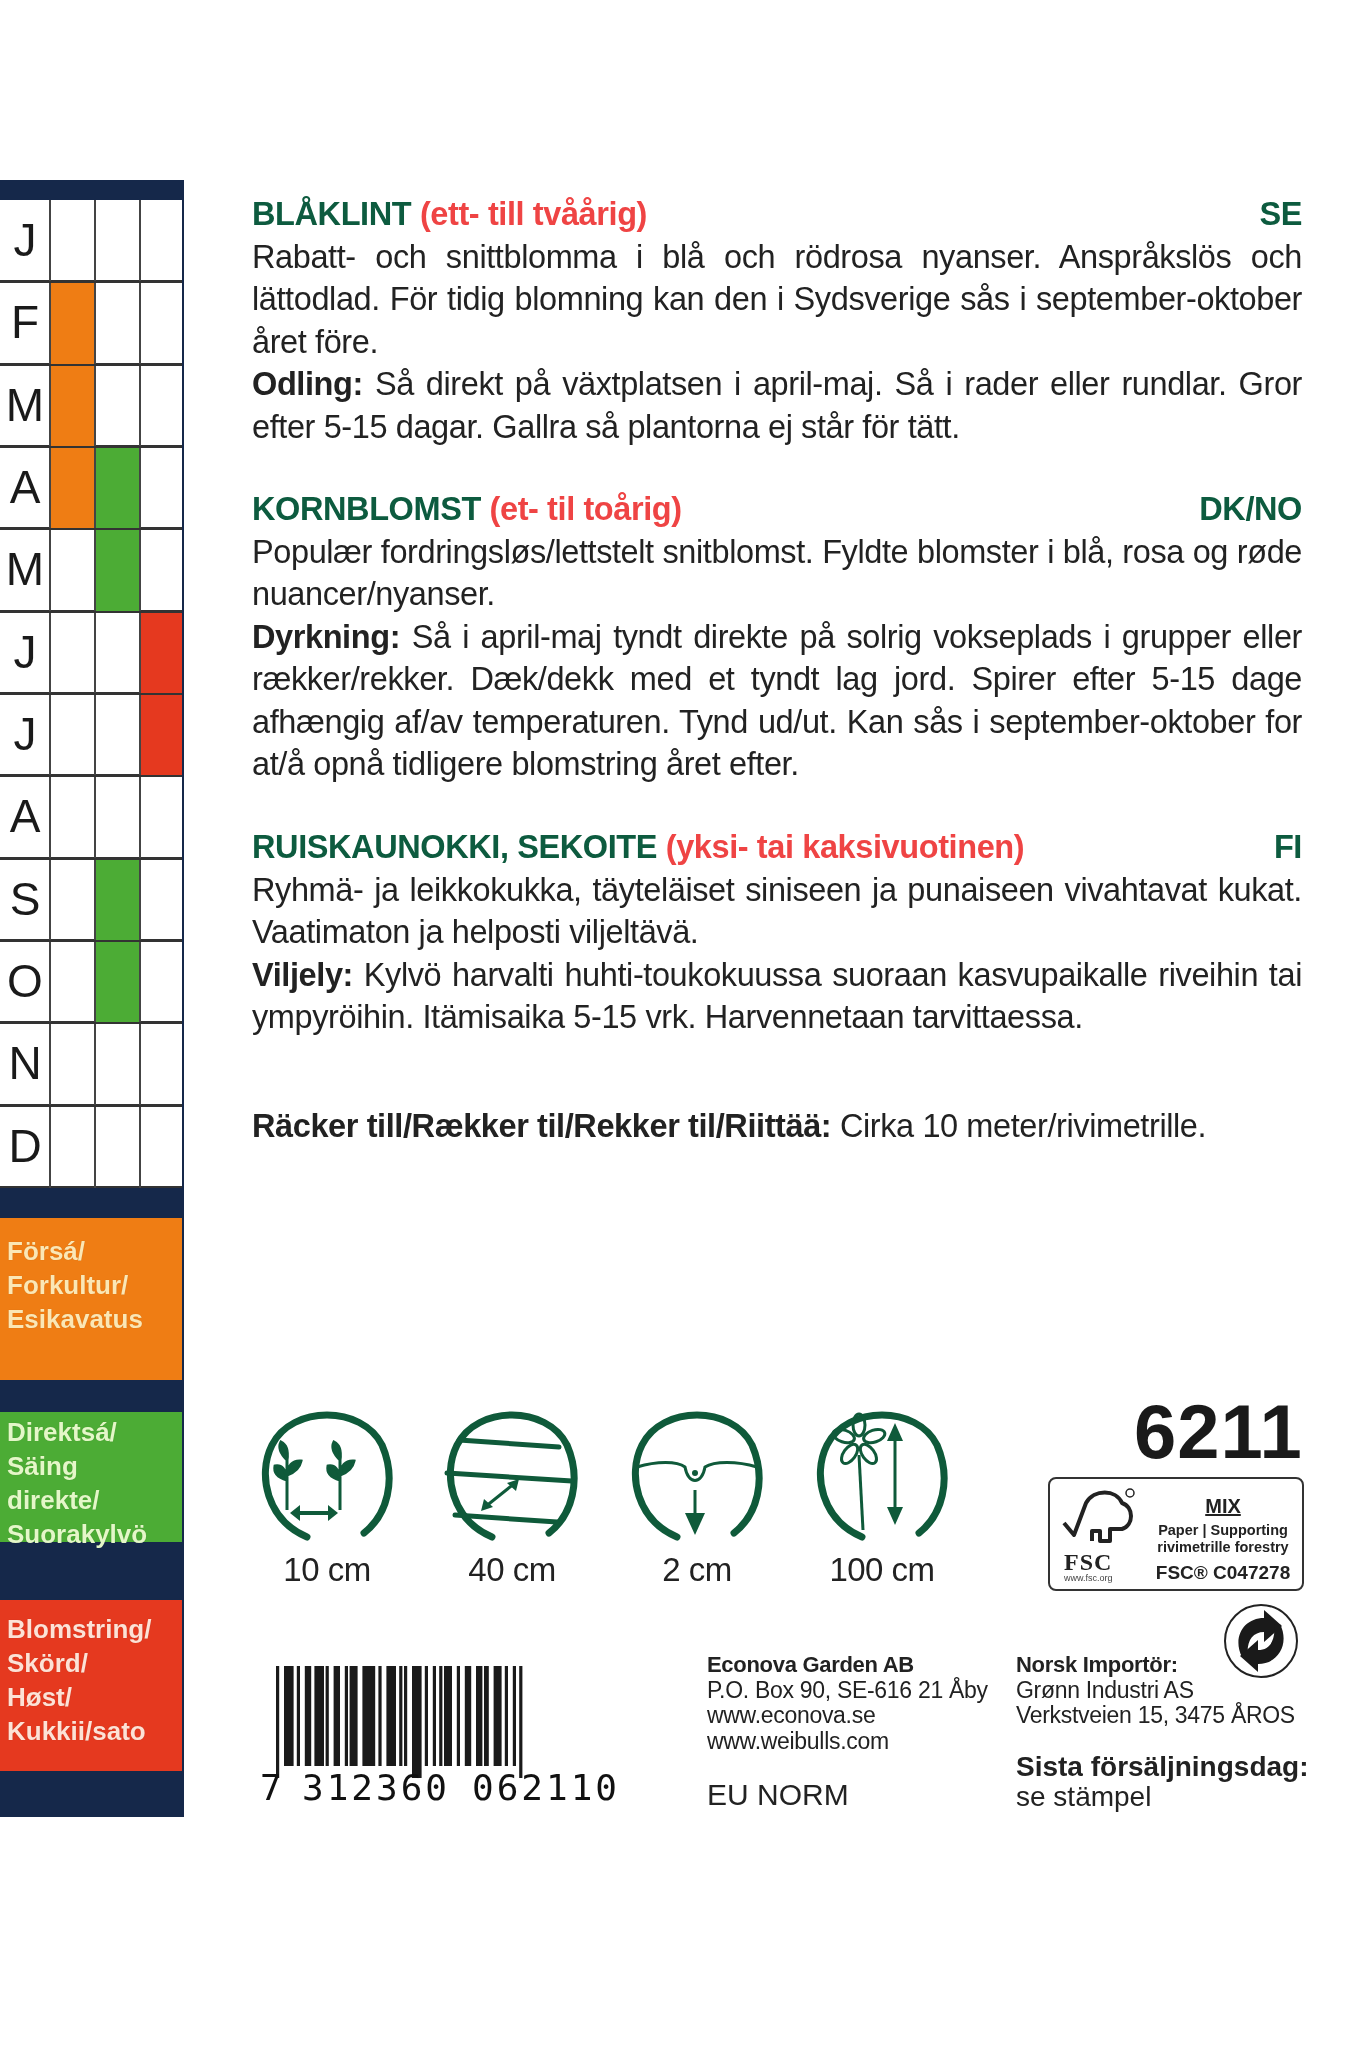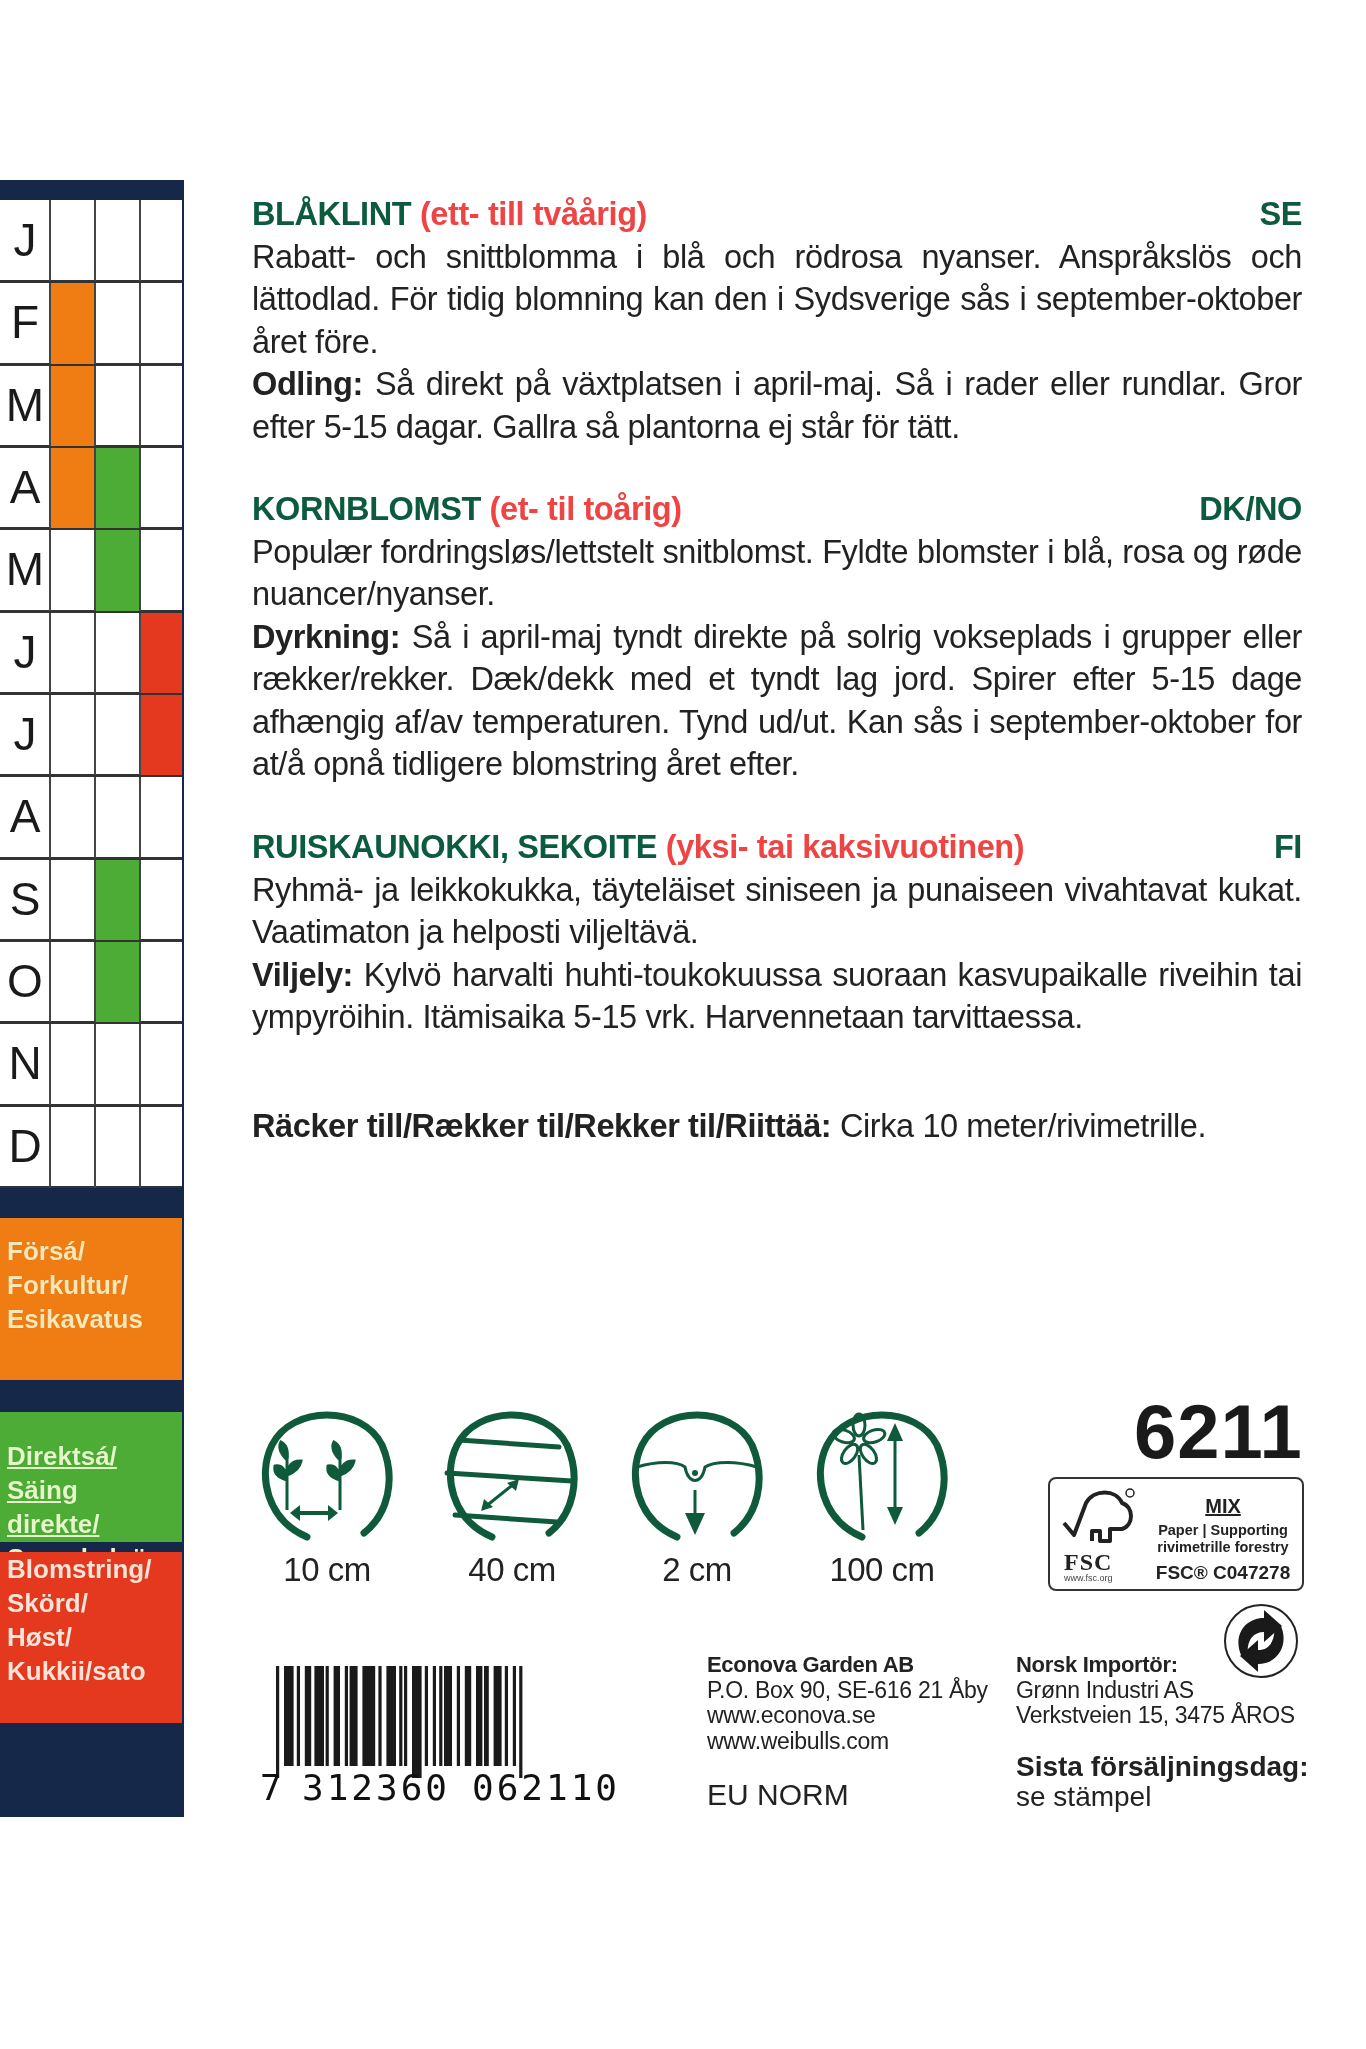--- a/index.html
+++ b/index.html
@@ -127,27 +127,27 @@
       <div style="position: absolute; left: 0px; width: 182px; height: 2px; background: rgb(51, 51, 51); top: 740px;"></div>
       <div style="position: absolute; left: 0px; width: 182px; height: 2px; background: rgb(51, 51, 51); top: 822.333px;"></div>
       <div style="position: absolute; left: 0px; width: 182px; height: 2px; background: rgb(51, 51, 51); top: 904.667px;"></div>
     </div>
 
   <div class="legend orange" style="top:1038px;height:162px;">
     <span>Försá/</span>
     <span>Forkultur/</span>
     <span>Esikavatus</span>
   </div>
-  <div class="legend green" style="top:1232px;height:130px;padding-top:27px;text-decoration:underline;">
+  <div class="legend green" style="top:1232px;height:130px;padding-top:3px;">
     <span>Direktsá/</span>
     <span>Säing</span>
     <span>direkte/</span>
     <span>Suorakylvö</span>
   </div>
-  <div class="legend red" style="top:1372px;height:171px;padding-top:0;">
+  <div class="legend red" style="top:1420px;height:171px;padding-top:12px;">
     <span>Blomstring/</span>
     <span>Skörd/</span>
     <span>Høst/</span>
     <span>Kukkii/sato</span>
   </div>
 </div>
 
 <div class="text" style="top:181px;">
   <div class="hd">
     <span><span class="name">BLÅKLINT</span><span class="sub"> (ett- till tvåårig)</span></span>

